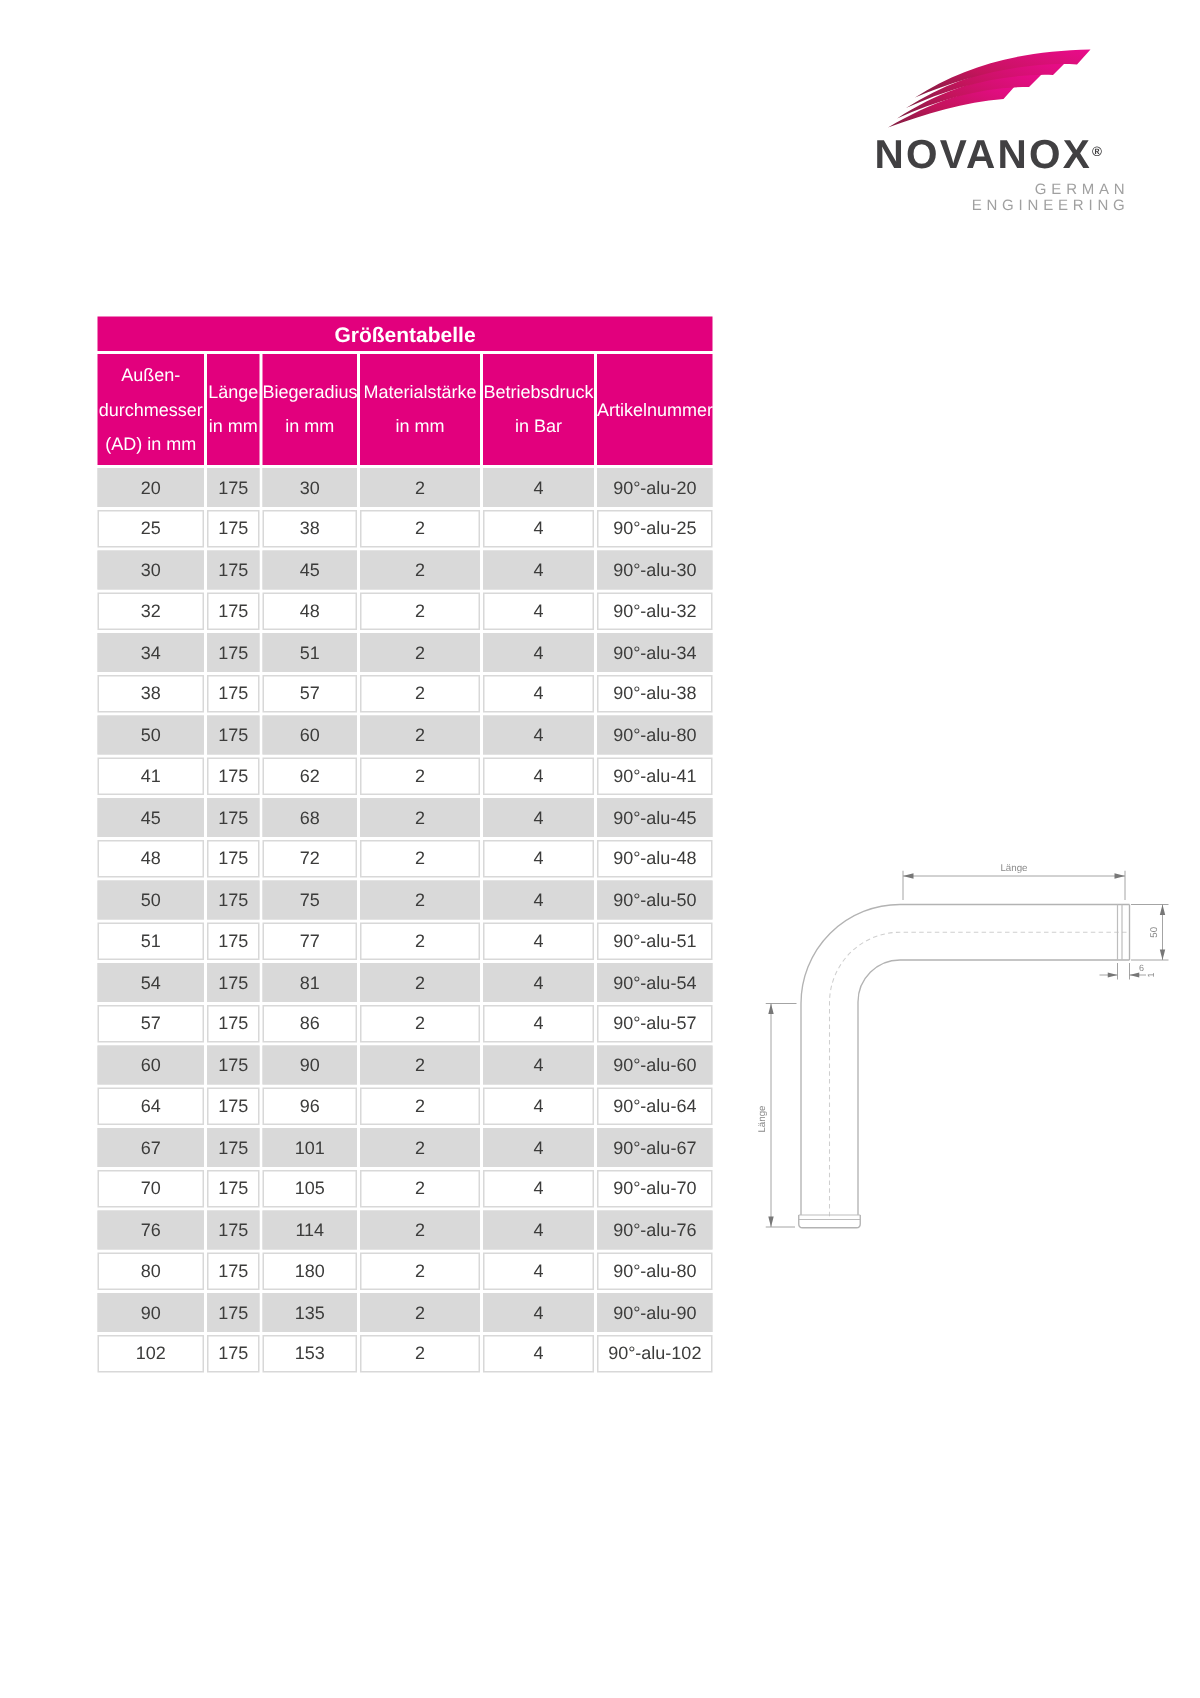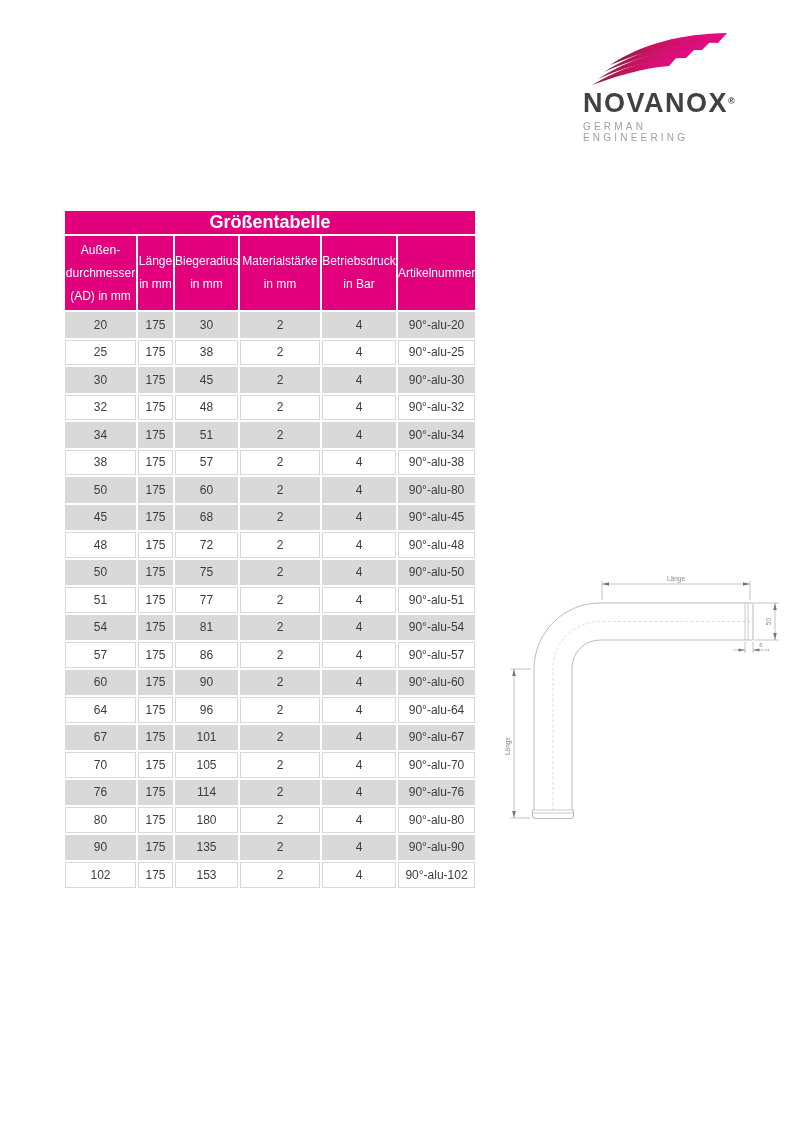--- a/index.html
+++ b/index.html
@@ -5,27 +5,27 @@
   html,body{margin:0;padding:0;background:#ffffff;}
   .page{position:relative;width:800px;height:1132px;background:#ffffff;overflow:hidden;
         font-family:"Liberation Sans",sans-serif;}
 
   
   .page-title{position:absolute;left:63px;top:62px;color:#e5007d;font-size:22px;line-height:33px;font-weight:400;}
   .logo{position:absolute;left:583px;top:26px;width:170px;text-align:left;}
   .logo-swoosh{display:block;margin-left:6px;}
   .logo-name{font-size:27px;font-weight:700;color:#414042;letter-spacing:1.5px;line-height:26px;margin-top:2px;}
   .logo-name .reg{font-size:9px;font-weight:700;vertical-align:top;position:relative;top:-2px;}
-  .logo-tagline{font-size:10px;color:#a0a0a0;letter-spacing:3.2px;margin-top:5px;}
+  .logo-tagline{font-size:10px;color:#a0a0a0;letter-spacing:3.2px;margin-top:5px;text-align:right;}
 
   
   table.size-table{position:absolute;left:63px;top:209px;width:414px;
         border-collapse:separate;border-spacing:2px;font-size:12px;color:#3c3c3b;table-layout:fixed;}
   table.size-table th,table.size-table td{box-sizing:border-box;padding:0;text-align:center;}
-  th.t-title{background:#e2007d;color:#ffffff;font-weight:700;height:23px;font-size:18px;}
+  th.t-title{background:#e2007d;color:#ffffff;font-weight:700;height:23px;font-size:14px;}
   th.col{background:#e2007d;color:#ffffff;font-weight:400;height:74px;vertical-align:middle;font-size:12px;}
   th.col span{display:block;line-height:23px;}
   table.size-table td{height:25.5px;border:1px solid transparent;}
   tr.odd td{background:#d9d9d9;border-color:#d9d9d9;}
   tr.even td{background:#ffffff;border-color:#d8d8d8;}
 
   
   .drawing{position:absolute;left:495px;top:560px;}
   .pipe{fill:none;stroke:#b3b3b3;stroke-width:0.9;}
   .pipe-thin{fill:none;stroke:#bdbdbd;stroke-width:0.8;}
@@ -148,20 +148,28 @@
           <td>90°-alu-38</td>
         </tr>
         <tr class="odd">
           <td>50</td>
           <td>175</td>
           <td>60</td>
           <td>2</td>
           <td>4</td>
           <td>90°-alu-80</td>
         </tr>
+        <tr class="even">
+          <td>41</td>
+          <td>175</td>
+          <td>62</td>
+          <td>2</td>
+          <td>4</td>
+          <td>90°-alu-41</td>
+        </tr>
         <tr class="odd">
           <td>45</td>
           <td>175</td>
           <td>68</td>
           <td>2</td>
           <td>4</td>
           <td>90°-alu-45</td>
         </tr>
         <tr class="even">
           <td>48</td>

